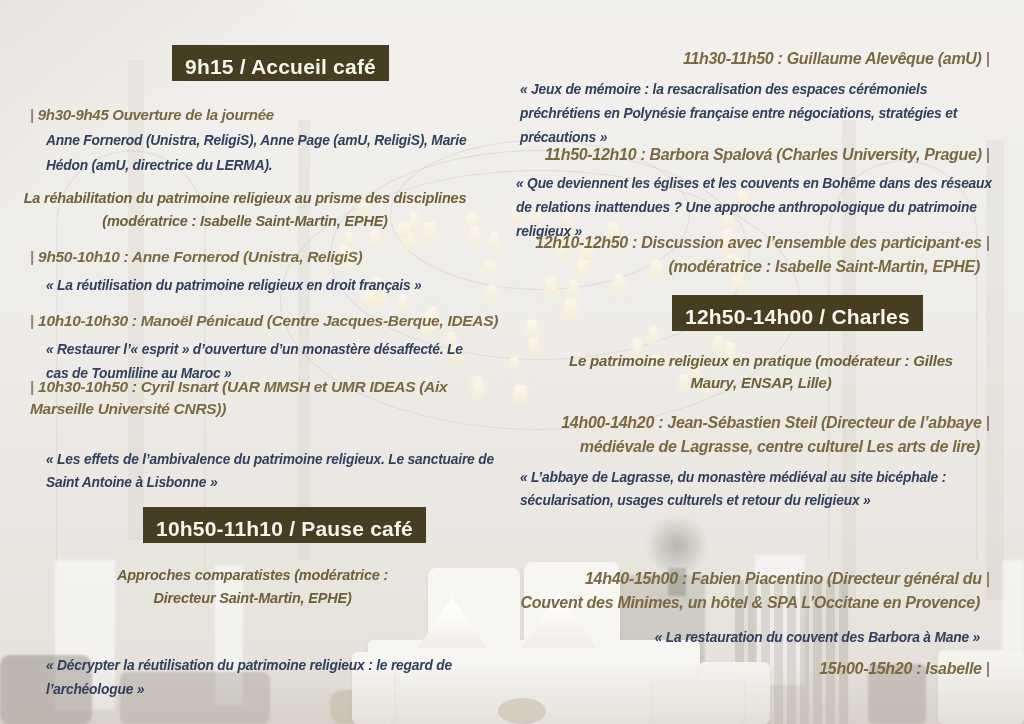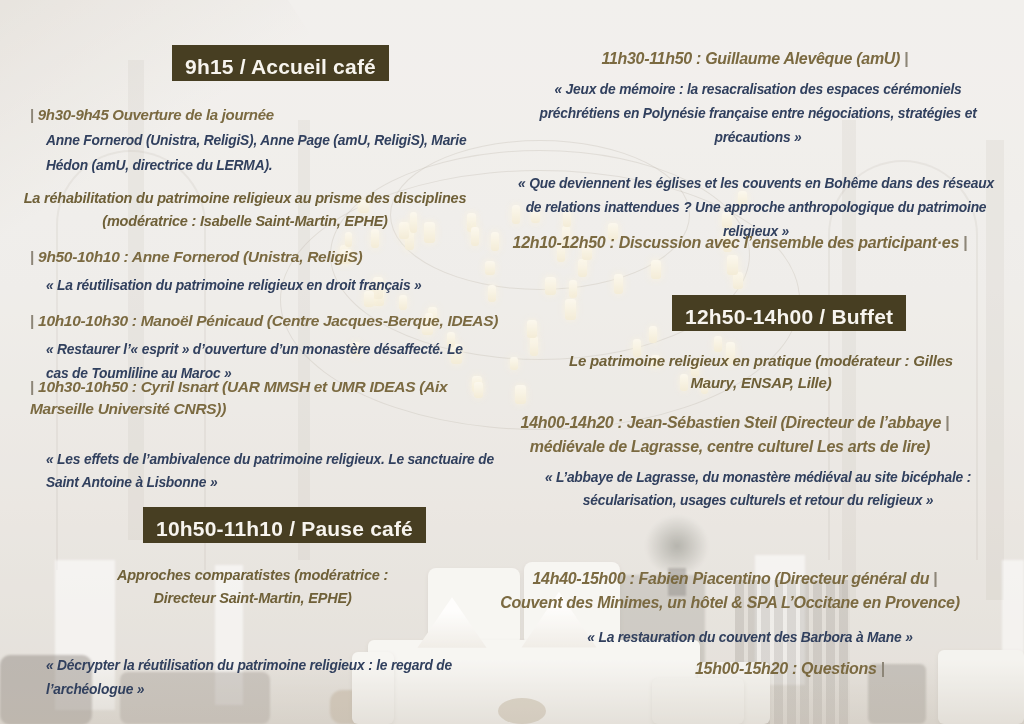--- a/index.html
+++ b/index.html
@@ -38,22 +38,22 @@
   .hdr{position:absolute;background:var(--header-bg);color:var(--header-text);
     font-weight:bold;font-size:21px;line-height:36px;height:36px;padding:4px 13px;
     letter-spacing:.2px;white-space:nowrap;}
   .time{position:absolute;color:var(--time-text);font-weight:bold;font-style:italic;
     font-size:15.5px;letter-spacing:-.3px;line-height:22px;}
   .time.rsz{font-size:16px;}
   .quote{position:absolute;color:var(--quote-text);font-weight:bold;font-style:italic;
     font-size:13.8px;letter-spacing:-.2px;line-height:24px;}
   .session{position:absolute;color:#6f6038;font-weight:bold;font-style:italic;
     font-size:14.5px;letter-spacing:-.2px;line-height:23px;text-align:center;}
-  .r{text-align:center;}
-  .ctr{text-align:center;}
+  .r{text-align:right;}
+  .ctr{}
   .bar{color:var(--separator);font-style:normal;font-weight:bold;}
 </style>
 </head>
 <body>
 
 <div class="page">
 
   <div class="bg vault"></div>
   <div class="bg pilaster" style="left:128px;top:60px;width:16px;height:480px"></div>
   <div class="bg pilaster" style="left:298px;top:120px;width:12px;height:440px"></div>
@@ -189,45 +189,50 @@
     <div class="session" style="left:105px;top:564px;width:295px">Approches comparatistes (modératrice : Directeur Saint-Martin, EPHE)</div>
 
     <div class="quote" style="left:46px;top:654px;width:420px">« Décrypter la réutilisation du patrimoine religieux : le regard de l’archéologue »</div>
 
     <div class="time rsz r" style="right:34px;top:48px;width:470px">
       <span>11h30-11h50 : Guillaume Alevêque (amU)</span>
       <span class="bar">|</span>
     </div>
     <div class="quote ctr" style="left:520px;right:28px;top:78px">« Jeux de mémoire : la resacralisation des espaces cérémoniels préchrétiens en Polynésie française entre négociations, stratégies et précautions »</div>
 
+    <div class="time rsz r" style="right:34px;top:144px;width:500px">
+      <span>11h50-12h10 : Barbora Spalová (Charles University, Prague)</span>
+      <span class="bar">|</span>
+    </div>
     <div class="quote ctr" style="left:516px;right:28px;top:172px">« Que deviennent les églises et les couvents en Bohême dans des réseaux de relations inattendues ? Une approche anthropologique du patrimoine religieux »</div>
 
     <div class="time rsz r" style="right:34px;top:232px;width:500px">
       <span>12h10-12h50 : Discussion avec l’ensemble des participant·es</span>
       <span class="bar">|</span>
     </div>
-
-    <div class="hdr" style="left:672px;top:295px">12h50-14h00 / Buffet</div>
+    <div class="time rsz r" style="right:44px;top:256px;width:480px">(modératrice : Isabelle Saint-Martin, EPHE)</div>
+
+    <div class="hdr" style="left:672px;top:295px">12h50-14h00 / Charles</div>
 
     <div class="session" style="left:556px;top:350px;width:410px;font-size:15px;line-height:22px">Le patrimoine religieux en pratique (modérateur : Gilles Maury, ENSAP, Lille)</div>
 
     <div class="time rsz r" style="right:34px;top:412px;width:510px">
       <span>14h00-14h20 : Jean-Sébastien Steil (Directeur de l’abbaye</span>
       <span class="bar">|</span>
     </div>
     <div class="time rsz r" style="right:44px;top:436px;width:500px">médiévale de Lagrasse, centre culturel Les arts de lire)</div>
     <div class="quote ctr" style="left:520px;right:28px;top:466px;line-height:23px">« L’abbaye de Lagrasse, du monastère médiéval au site bicéphale : sécularisation, usages culturels et retour du religieux »</div>
 
 
     <div class="time rsz r" style="right:34px;top:568px;width:510px">
       <span>14h40-15h00 : Fabien Piacentino (Directeur général du</span>
       <span class="bar">|</span>
     </div>
     <div class="time rsz r" style="right:44px;top:592px;width:500px">Couvent des Minimes, un hôtel &amp; SPA L’Occitane en Provence)</div>
     <div class="quote r" style="right:44px;top:626px;width:460px">« La restauration du couvent des Barbora à Mane »</div>
 
     <div class="time rsz r" style="right:34px;top:658px;width:400px">
-      <span>15h00-15h20 : Questions</span>
+      <span>15h00-15h20 : Isabelle</span>
       <span class="bar">|</span>
     </div>
 
   </div>
 </div>
 
 </body></html>

